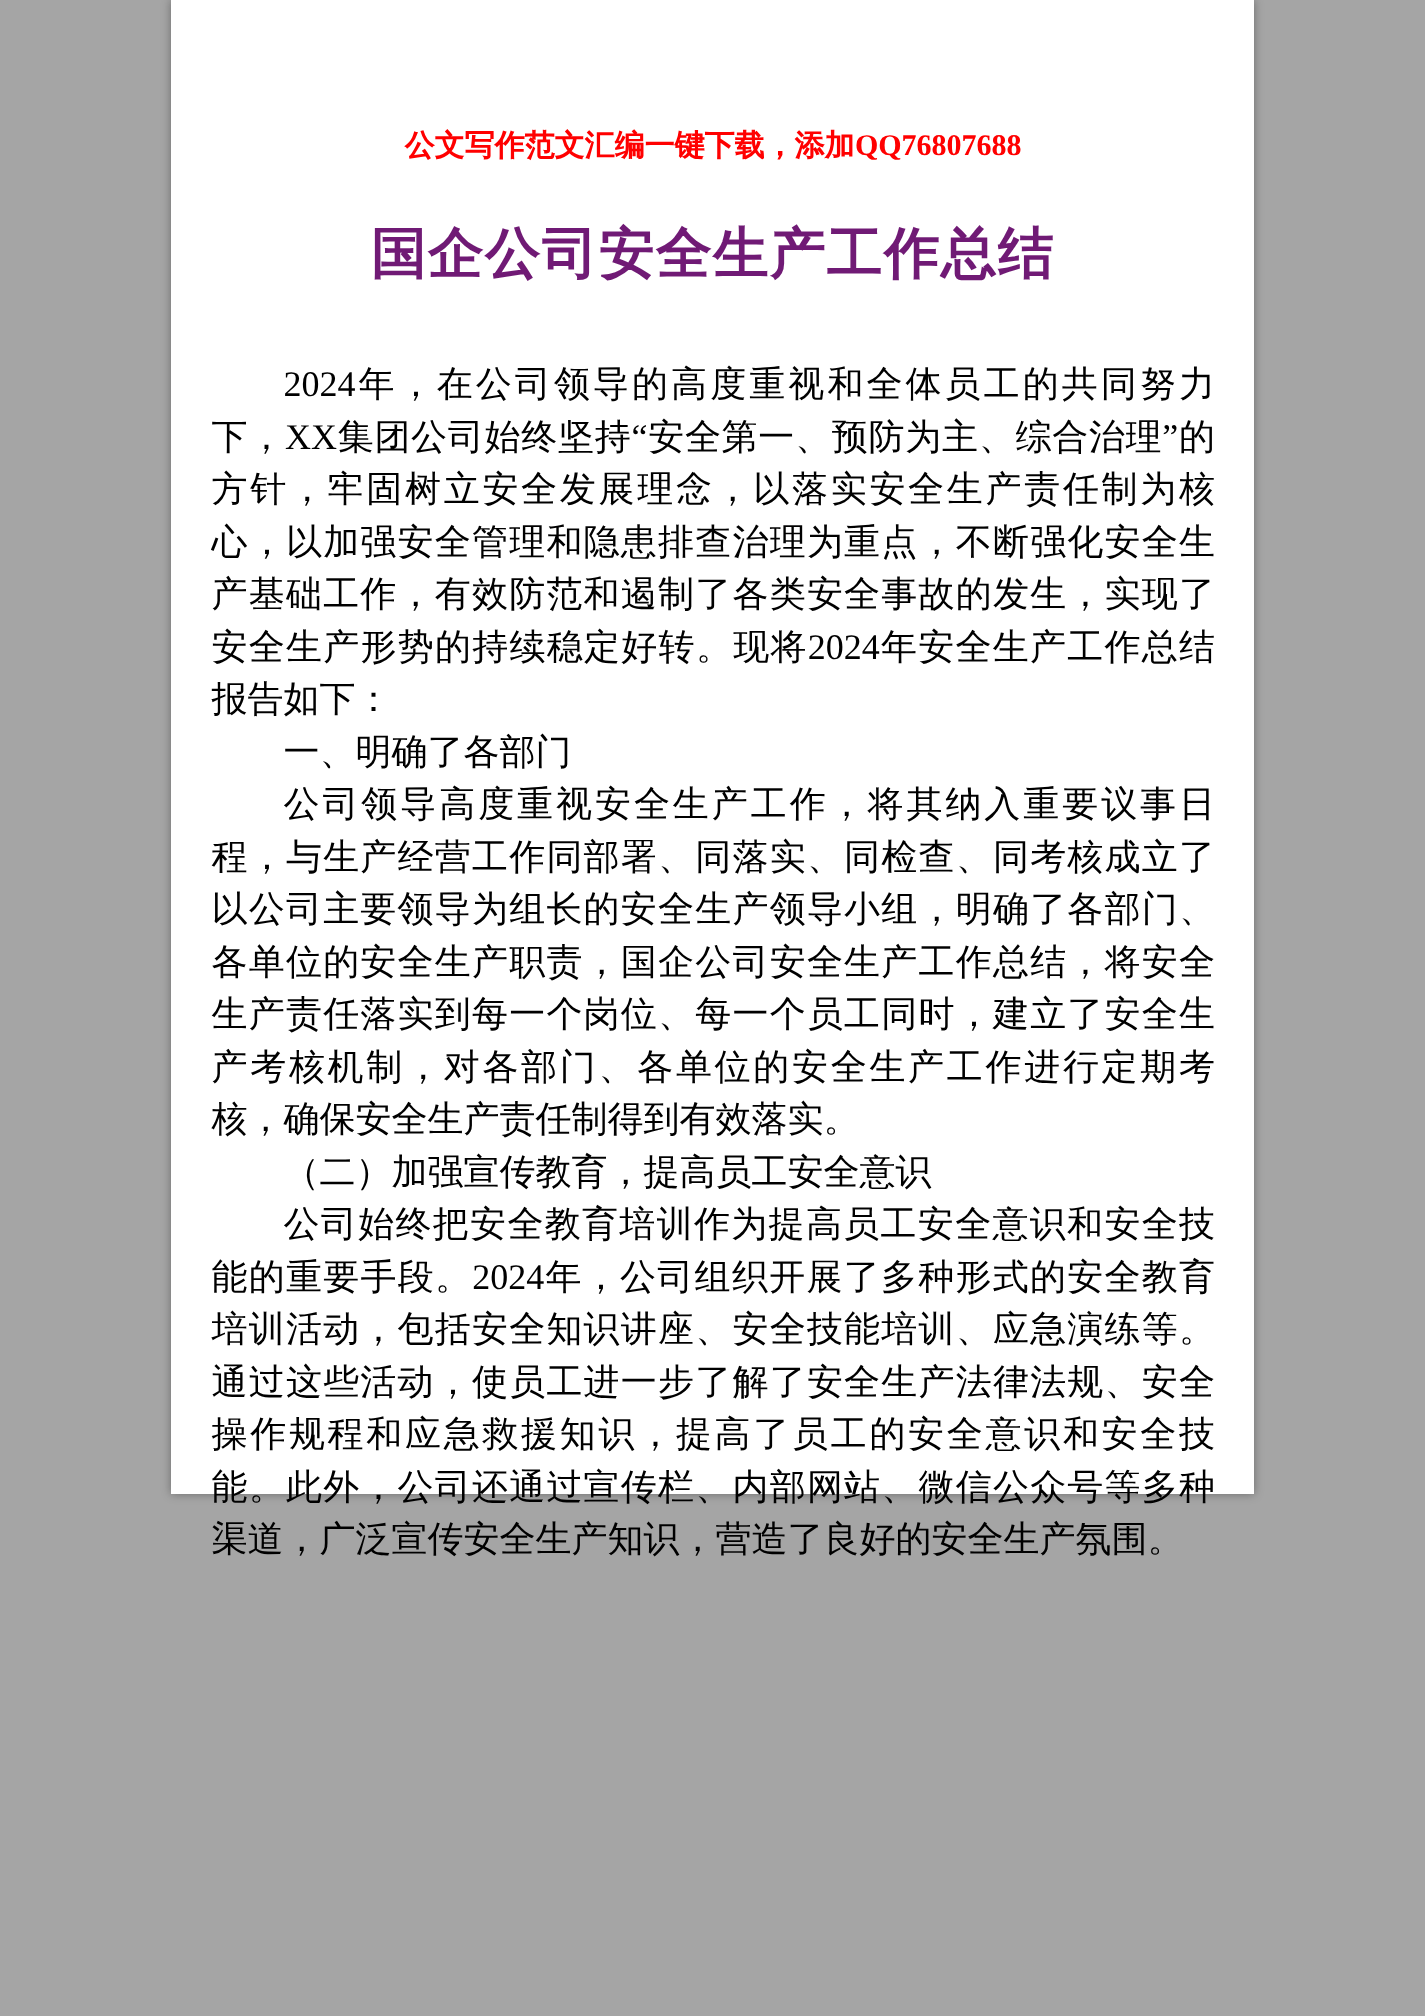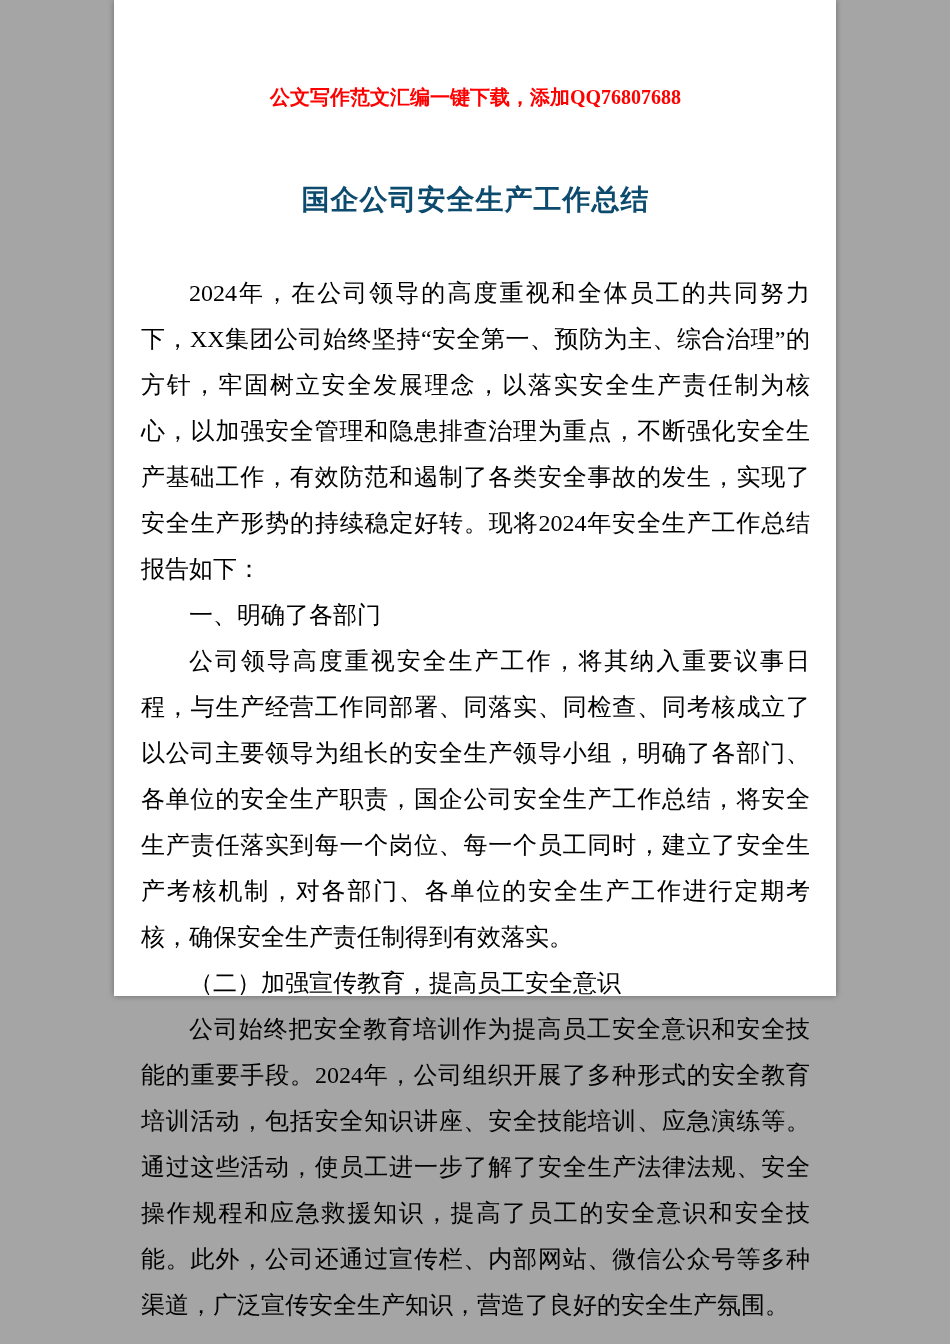--- a/index.html
+++ b/index.html
@@ -23,32 +23,32 @@
     box-shadow: 0 0 6px rgba(0,0,0,0.35);
   }
   .notice {
     text-align: center;
     font-size: 20px;
     line-height: 22px;
     color: #ff0000;
     font-weight: bold;
   }
   .doc-title {
-    margin: 70px 0 0 0;
+    margin: 40px 0 0 0;
     text-align: center;
-    font-size: 28px;
+    font-size: 37px;
     font-weight: bold;
     line-height: 44px;
-    color: #0c4a6e;
+    color: #701a75;
     letter-spacing: 1px;
   }
   .doc-body {
     margin-top: 48px;
     font-size: 24px;
-    line-height: 46px;
+    line-height: 35px;
     color: #000000;
     text-align: justify;
   }
   .doc-body p {
     margin: 0;
     text-indent: 2em;
   }
 </style>
 </head>
 <body>

